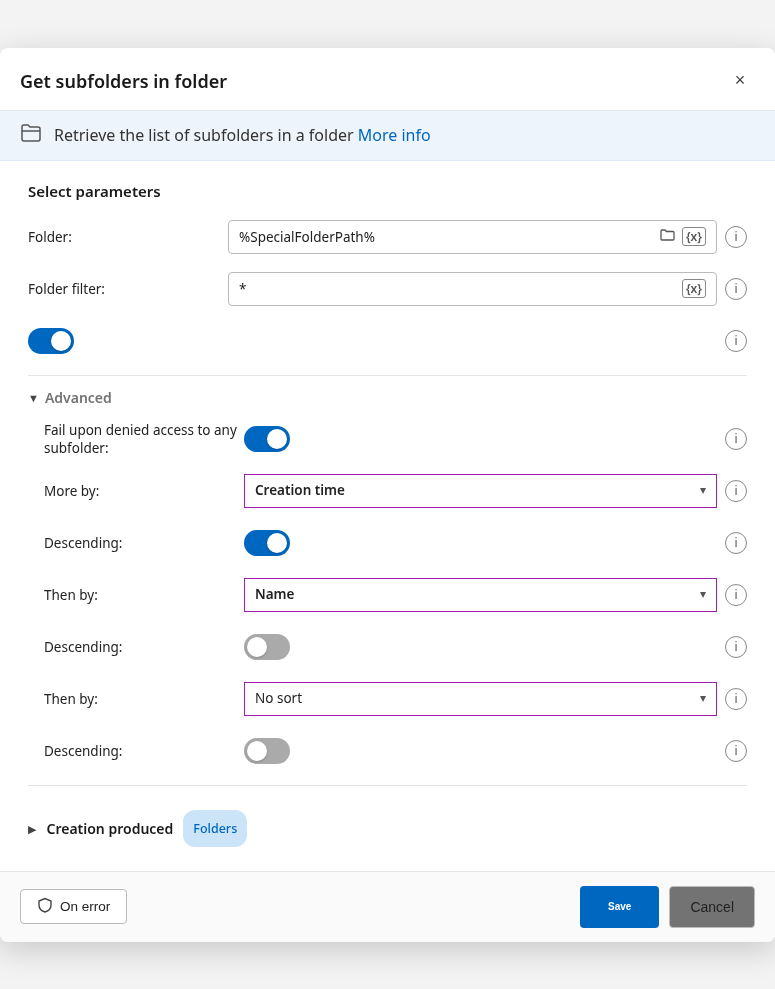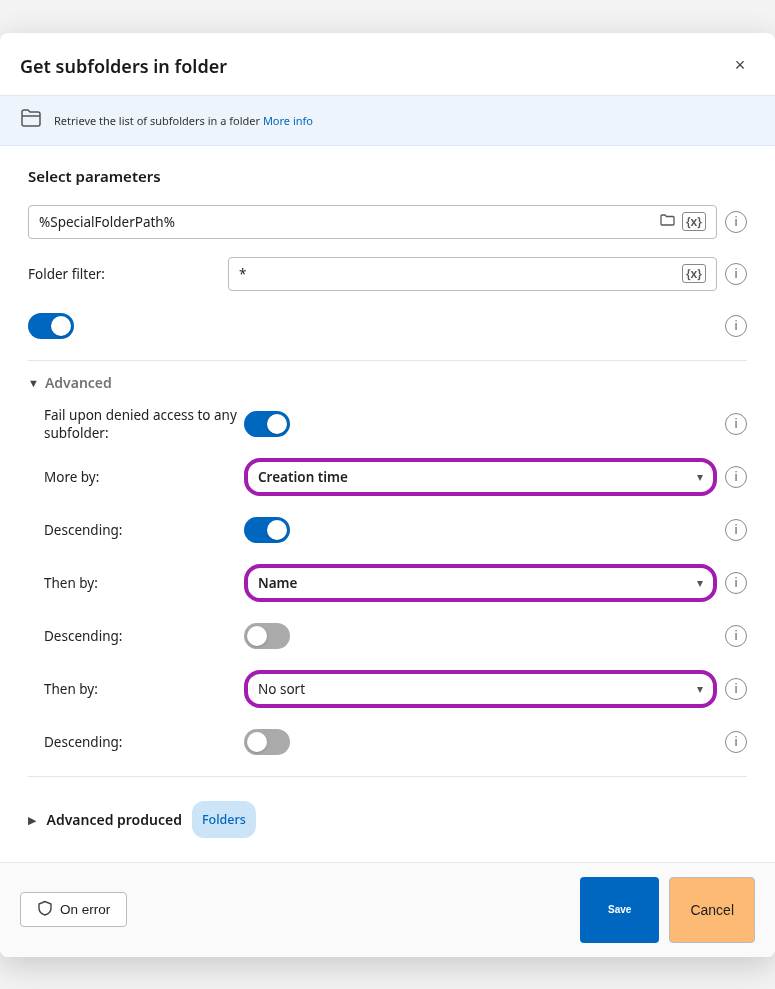--- a/index.html
+++ b/index.html
@@ -52,21 +52,21 @@
       align-items: center;
       gap: 12px;
       border-bottom: 1px solid #dce8f5;
     }
     .info-banner-icon {
       font-size: 18px;
       color: #555;
       flex-shrink: 0;
     }
     .info-banner-text {
-      font-size: 11px;
+      font-size: 16px;
       color: #333;
     }
     .info-banner-text a {
       color: #0067c0;
       text-decoration: none;
     }
     .content {
       padding: 20px 28px 16px 28px;
       flex: 1;
       overflow-y: auto;
@@ -171,22 +171,22 @@
     .advanced-label {
       font-size: 14px;
       font-weight: 600;
       color: #737373;
     }
     .advanced-section {
       padding-left: 16px;
     }
     .select-dropdown {
       flex: 1;
-      border: 4px solid #a21caf;
-      border-radius: 16px;
+      border: 1px solid #a21caf;
+      border-radius: 0;
       padding: 6px 10px;
       font-size: 13.5px;
       color: #222;
       display: flex;
       align-items: flex-start;
       justify-content: space-between;
       min-height: 34px;
       background: #fff;
       cursor: pointer;
     }
@@ -246,25 +246,25 @@
       background: #0067c0;
       color: #fff;
       border: none;
       border-radius: 4px;
       padding: 8px 28px;
       font-size: 10px;
       font-weight: 600;
       cursor: pointer;
     }
     .btn-cancel {
-      background: #fdba74;
+      background: #737373;
       color: #222;
       border: 1.5px solid #bbb;
       border-radius: 4px;
-      padding: 24px 20px;
+      padding: 12px 20px;
       font-size: 14px;
       cursor: pointer;
     }
     .divider {
       height: 1px;
       background: #e5e5e5;
       margin: 8px 0 12px 0;
     }
   </style>
 </head>
@@ -286,20 +286,21 @@
     </span>
     <span class="info-banner-text">
       <span>Retrieve the list of subfolders in a folder </span><a href="#">More info</a>
     </span>
   </div>
 
   <div class="content">
     <div class="section-title">Select parameters</div>
 
     <div class="field-row">
+      <div class="field-label">Folder:</div>
       <div class="field-control">
         <div class="text-input">
           <span>%SpecialFolderPath%</span>
           <div class="text-input-icons">
             <span style="cursor:pointer;">
               <svg width="16" height="14" viewBox="0 0 16 14" fill="none">
                   <path d="M1 3a1 1 0 0 1 1-1h3l1.5 1.5H13a1 1 0 0 1 1 1V11a1 1 0 0 1-1 1H2a1 1 0 0 1-1-1V3z" stroke="#555" stroke-width="1.3" fill="none"></path>
                 </svg>
             </span>
             <span style="cursor:pointer;font-size:12px;font-weight:600;border:1.5px solid #888;border-radius:3px;padding:0 3px;color:#555;">{x}</span>
@@ -427,21 +428,21 @@
           <div class="info-icon">i</div>
         </div>
       </div>
 
     </div>
 
     <div class="divider"></div>
 
     <div class="variables-row">
       <span class="variables-chevron">▶</span>
-      <span class="variables-label">Advanced produced</span>
+      <span class="variables-label">Creation produced</span>
       <span class="badge">Folders</span>
     </div>
 
   </div>
 
   <div class="dialog-footer">
     <button class="btn-on-error">
       <span>
         <svg width="16" height="16" viewBox="0 0 16 16" fill="none">
           <path d="M8 1.5L2 4v4c0 3.3 2.5 6 6 7 3.5-1 6-3.7 6-7V4L8 1.5z" stroke="#444" stroke-width="1.4" fill="none"></path>

